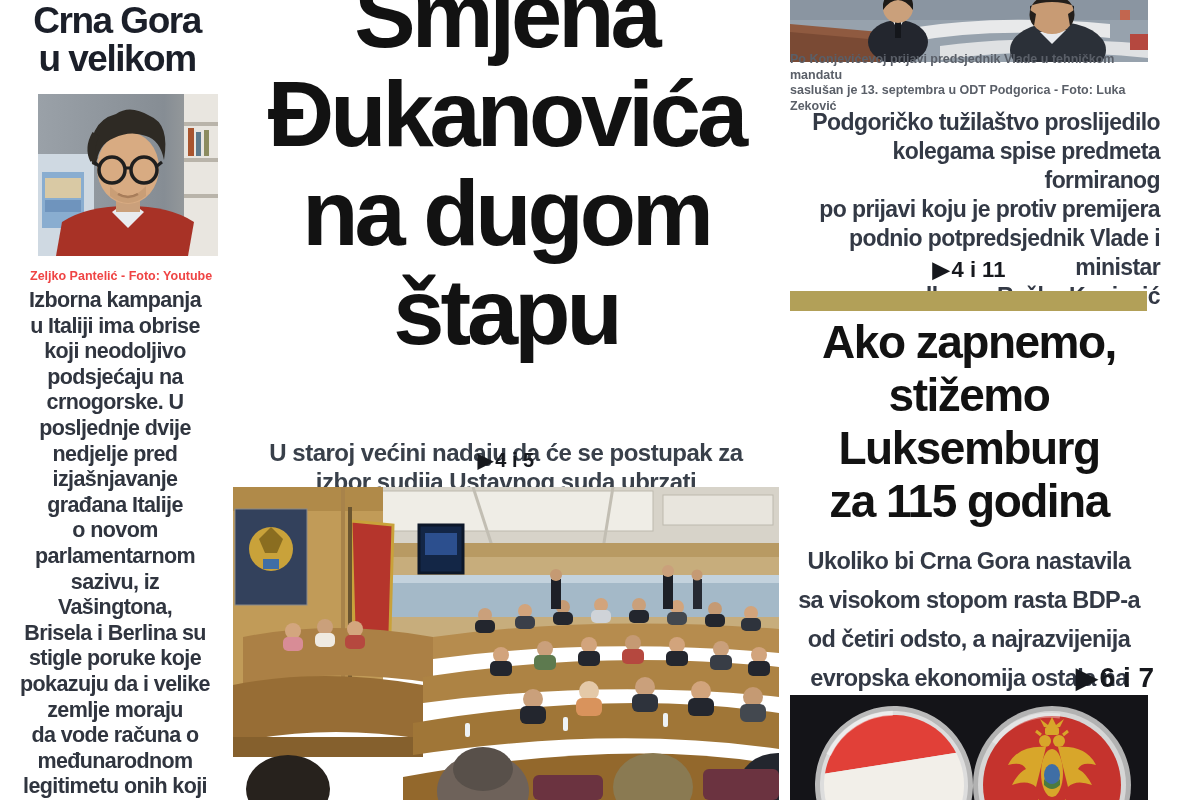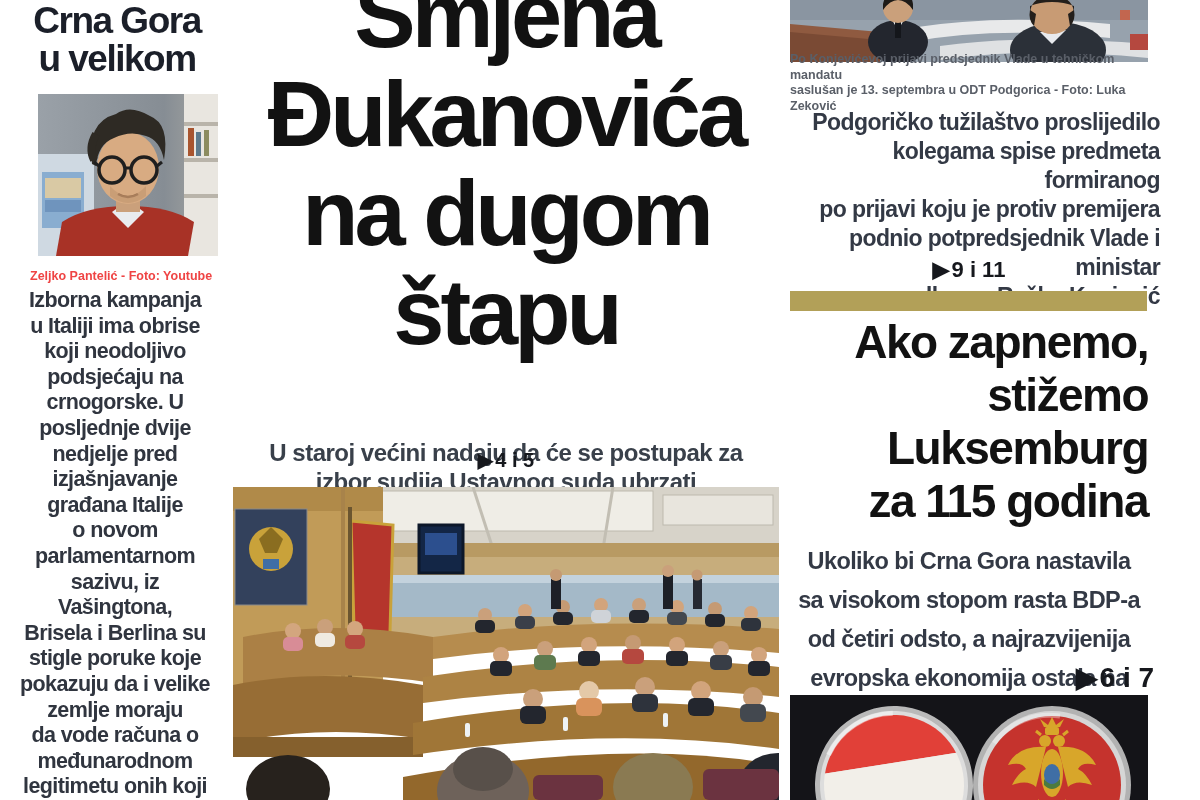--- a/index.html
+++ b/index.html
@@ -26,21 +26,21 @@
   .center-photo{position:absolute;left:233px;top:487px;width:546px;height:313px;overflow:hidden;}
 
   
   .right-photo-top{position:absolute;left:790px;top:0;width:358px;height:62px;overflow:hidden;}
   .right-caption{position:absolute;left:790px;top:52px;width:368px;
     font-size:12.5px;font-weight:700;line-height:15.5px;color:#5a5f68;}
   .right-body-lead{position:absolute;left:778px;top:108px;width:382px;text-align:right;
     font-size:23px;font-weight:700;letter-spacing:-0.6px;line-height:29px;color:#333945;}
   .right-ref-lead{left:790px;top:257px;width:358px;font-size:22px;}
   .gold-bar{position:absolute;left:790px;top:291px;width:357px;height:20px;}
-  .right-headline{position:absolute;left:790px;top:316px;width:358px;text-align:right;
+  .right-headline{position:absolute;left:790px;top:316px;width:358px;text-align:center;
     font-size:46px;font-weight:800;letter-spacing:-1.5px;line-height:53px;color:#121212;}
   .right-body{position:absolute;left:776px;top:542px;width:386px;text-align:center;
     font-size:23.5px;font-weight:700;letter-spacing:-0.6px;line-height:39px;color:#333945;}
   .right-ref2{left:1076px;top:661px;width:80px;font-size:28px;text-align:left;}
   .right-photo-bottom{position:absolute;left:790px;top:695px;width:358px;height:105px;
     overflow:hidden;background:#141418;}
   .arrow{display:inline-block;margin-right:2px;}
 </style>
 </head>
 <body>
@@ -319,21 +319,21 @@
   <div class="right-caption pre">Po Konjevićevoj prijavi predsjednik Vlade u tehničkom mandatu
 saslušan je 13. septembra u ODT Podgorica - Foto: Luka Zeković</div>
 
   <div class="right-body-lead pre">Podgoričko tužilaštvo proslijedilo
 kolegama spise predmeta formiranog
 po prijavi koju je protiv premijera
 podnio potpredsjednik Vlade i ministar
 odbrane Raško Konjević</div>
 
   <div class="pageref right-ref-lead">
-    <span class="arrow">▶</span><span>9 i 11</span>
+    <span class="arrow">▶</span><span>4 i 11</span>
   </div>
 
   <div class="gold-bar" style="background: rgb(178, 160, 88);"></div>
 
   <div class="right-headline pre">Ako zapnemo,
 stižemo
 Luksemburg
 za 115 godina</div>
 
   <div class="right-body pre">Ukoliko bi Crna Gora nastavila

